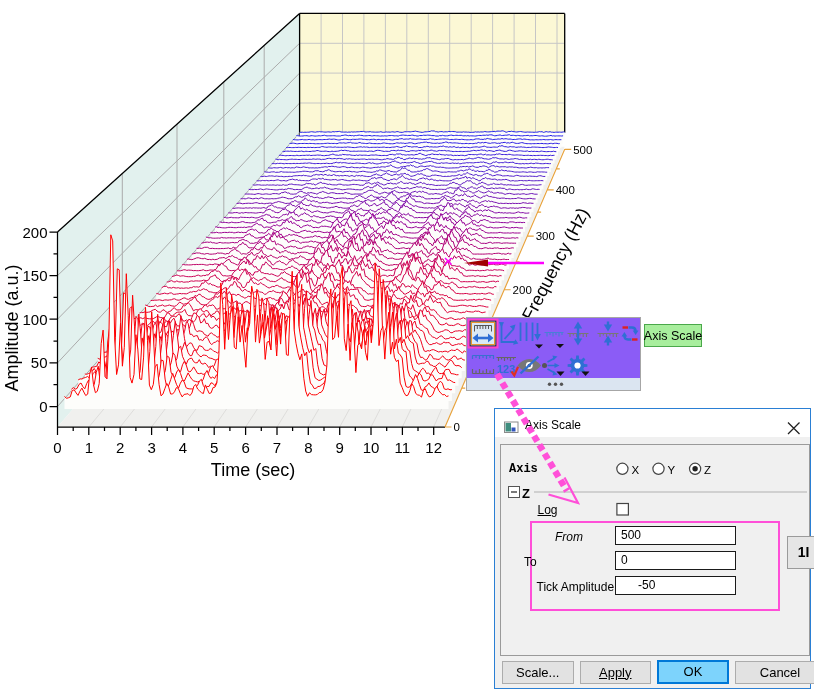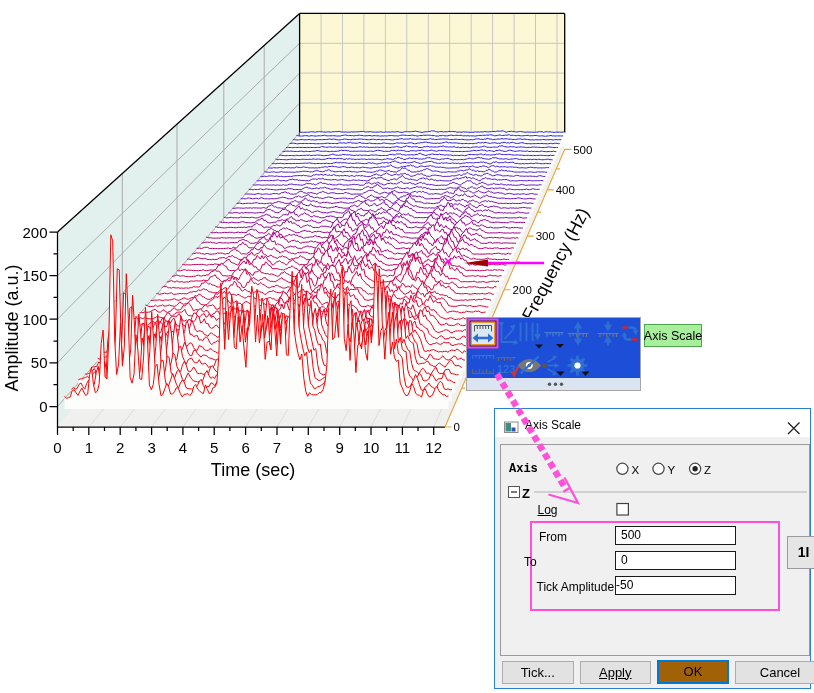--- a/index.html
+++ b/index.html
@@ -140,21 +140,21 @@
       <text x="453.5" y="431.2" font-size="11.5" fill="#000">0</text>
       <text x="485.5" y="356.7" font-size="11.5" fill="#000">100</text>
       <text x="512.6" y="293.9" font-size="11.5" fill="#000">200</text>
       <text x="535.7" y="240.3" font-size="11.5" fill="#000">300</text>
       <text x="555.7" y="194.0" font-size="11.5" fill="#000">400</text>
       <text x="573.2" y="153.5" font-size="11.5" fill="#000">500</text>
       <text x="253" y="476" font-size="18" fill="#000" text-anchor="middle">Time (sec)</text>
       <text x="18" y="328" font-size="18" fill="#000" text-anchor="middle" transform="rotate(-90 18 328)">Amplitude (a.u.)</text>
       <text x="561" y="267" font-size="18" fill="#000" text-anchor="middle" transform="rotate(-62.5 561 267)">Frequency (Hz)</text>
     </svg>
-<div class="abs" style="left:466px;top:317px;width:175px;height:74px;background:#1d4ed8;border:1px solid #a6a6a6;z-index:10;">
+<div class="abs" style="left:466px;top:317px;width:175px;height:74px;background:#8b5cf6;border:1px solid #a6a6a6;z-index:10;">
 
 <svg width="173" height="72" viewBox="0 0 173 72" xmlns="http://www.w3.org/2000/svg" style="position:absolute;left:0;top:0">
 
  <rect x="3" y="3" width="26" height="25" fill="#dbe9f5" stroke="#1a1a1a" stroke-width="1.2"></rect>
  <rect x="4.5" y="4.5" width="23" height="22" fill="none" stroke="#e8962e" stroke-width="1"></rect>
  <rect x="1.5" y="1.5" width="29" height="28" fill="none" stroke="#ff40cc" stroke-width="2"></rect>
  <path d="M7.5 7.5V13.5M7.5 7.5H24.5V13.5M10.3 7.5V11M13.1 7.5V11M15.9 7.5V11M18.7 7.5V11M21.5 7.5V11" stroke="#555" stroke-width="1" fill="none"></path>
  <path d="M10 20H22" stroke="#2f6fd4" stroke-width="2.6" fill="none"></path>
  <path d="M11 15.5L5.5 20L11 24.5ZM21 15.5L26.5 20L21 24.5Z" fill="#2f6fd4"></path>
 
@@ -238,30 +238,30 @@
    <path d="M16 83h6" stroke="#222" stroke-width="1.2"></path>
    <line x1="39" y1="83" x2="312" y2="83" stroke="#b0b0b0"></line>
    <rect x="121.9" y="94.5" width="11.5" height="11.5" fill="#fff" stroke="#444" stroke-width="1.2"></rect>
  </svg>
  <div class="abs" style="left:136.5px;top:54.5px;font-size:11.5px;">X</div>
  <div class="abs" style="left:172.5px;top:54.5px;font-size:11.5px;">Y</div>
  <div class="abs" style="left:209px;top:54.5px;font-size:11.5px;">Z</div>
  <div class="abs" style="left:27px;top:77px;font-weight:bold;font-size:13px;">Z</div>
  <div class="abs" style="left:42.5px;top:94px;text-decoration:underline;">Log</div>
  <div class="abs" style="left:34.5px;top:111.5px;width:250px;height:90px;border:2px solid #ff4fd8;"></div>
- <div class="abs" style="left:44px;top:120.5px;">From</div>
+ <div class="abs" style="left:60px;top:120.5px;font-style:italic;">From</div>
  <div class="abs" style="left:29px;top:146px;">To</div>
  <div class="abs" style="left:41.5px;top:171px;">Tick Amplitude</div>
  <div class="abs" style="left:120px;top:116.5px;width:121px;height:19px;background:#fff;border:1px solid #1a1a1a;line-height:17px;padding-left:5px;">500</div>
  <div class="abs" style="left:120px;top:142px;width:121px;height:19px;background:#fff;border:1px solid #1a1a1a;line-height:17px;padding-left:5px;">0</div>
- <div class="abs" style="left:120px;top:167px;width:121px;height:19px;background:#fff;border:1px solid #1a1a1a;line-height:17px;padding-left:0;">-50</div>
+ <div class="abs" style="left:120px;top:167px;width:121px;height:19px;background:#fff;border:1px solid #1a1a1a;line-height:17px;padding-left:22px;">-50</div>
  <div class="abs" style="left:246px;top:126.5px;width:33px;height:33px;background:#e5e5e5;border:1px solid #9a9a9a;text-align:center;font-weight:bold;font-size:14px;line-height:31px;margin-left:46px;">1Ɩ</div>
- <div class="abs btn" style="left:7px;top:251.5px;width:71.5px;">Tick...</div>
+ <div class="abs btn" style="left:7px;top:251.5px;width:71.5px;">Scale...</div>
  <div class="abs btn" style="left:84.5px;top:251.5px;width:71.5px;text-decoration:underline;">Apply</div>
- <div class="abs" style="left:162px;top:250.5px;width:72px;height:24px;background:#a16207;border:2px solid #0078d7;font-size:13px;display:flex;align-items:center;justify-content:center;">OK</div>
+ <div class="abs" style="left:162px;top:250.5px;width:72px;height:24px;background:#7dd3fc;border:2px solid #0078d7;font-size:13px;display:flex;align-items:center;justify-content:center;">OK</div>
  <div class="abs btn" style="left:240px;top:251.5px;width:90px;">Cancel</div>
 </div>
 <svg width="814" height="693" viewBox="0 0 814 693" xmlns="http://www.w3.org/2000/svg" style="position:absolute;left:0;top:0;z-index:30;pointer-events:none">
       <path d="M445 258L451.5 264.5M451.5 258L445 264.5" stroke="#ff00ff" stroke-width="1.5" fill="none"></path>
       <line x1="478" y1="263" x2="544" y2="263" stroke="#ff00ff" stroke-width="2.4"></line>
       <polygon points="464,263 488,259.5 488,266.5" fill="#a00000"></polygon>
       <line x1="497" y1="374" x2="567" y2="491" stroke="#ff50d8" stroke-width="6.5" stroke-dasharray="6.5 3.8"></line>
       <path d="M564.5 477.5L578 503L548.5 494.5" stroke="#ff50d8" stroke-width="2.2" fill="none"></path>
     </svg>
 </div>

